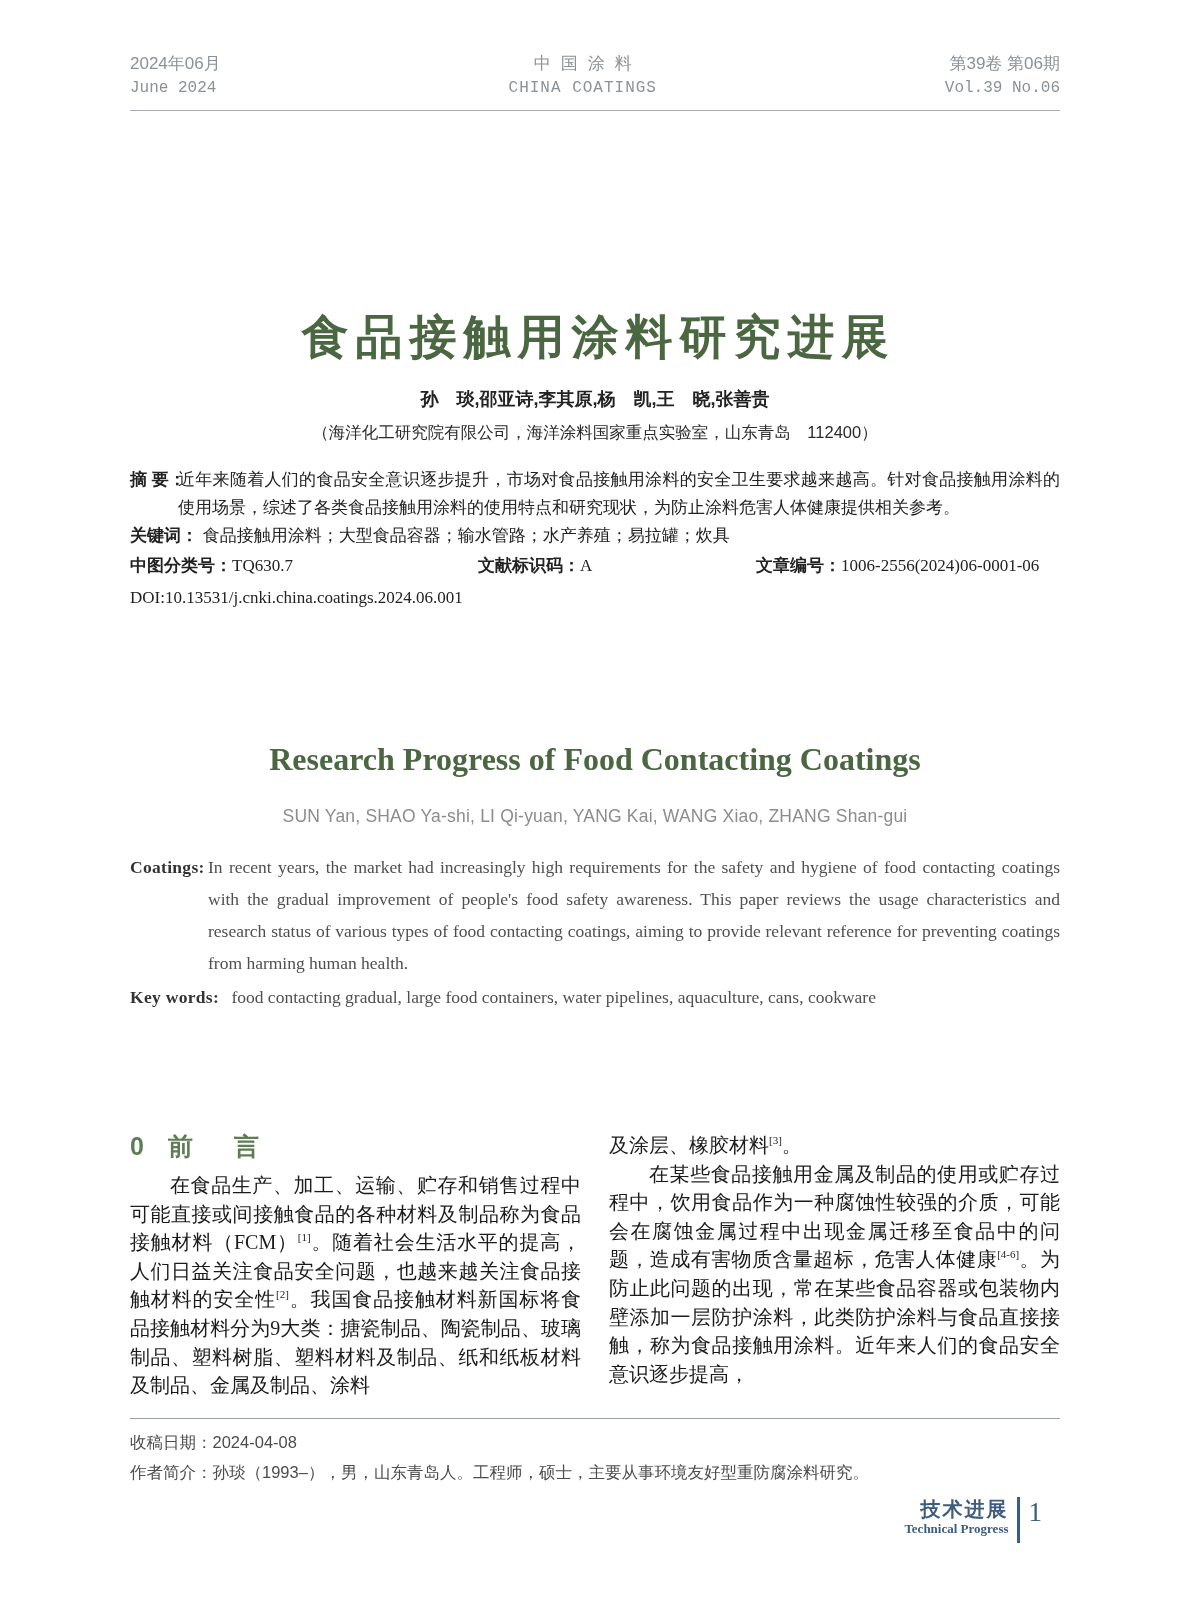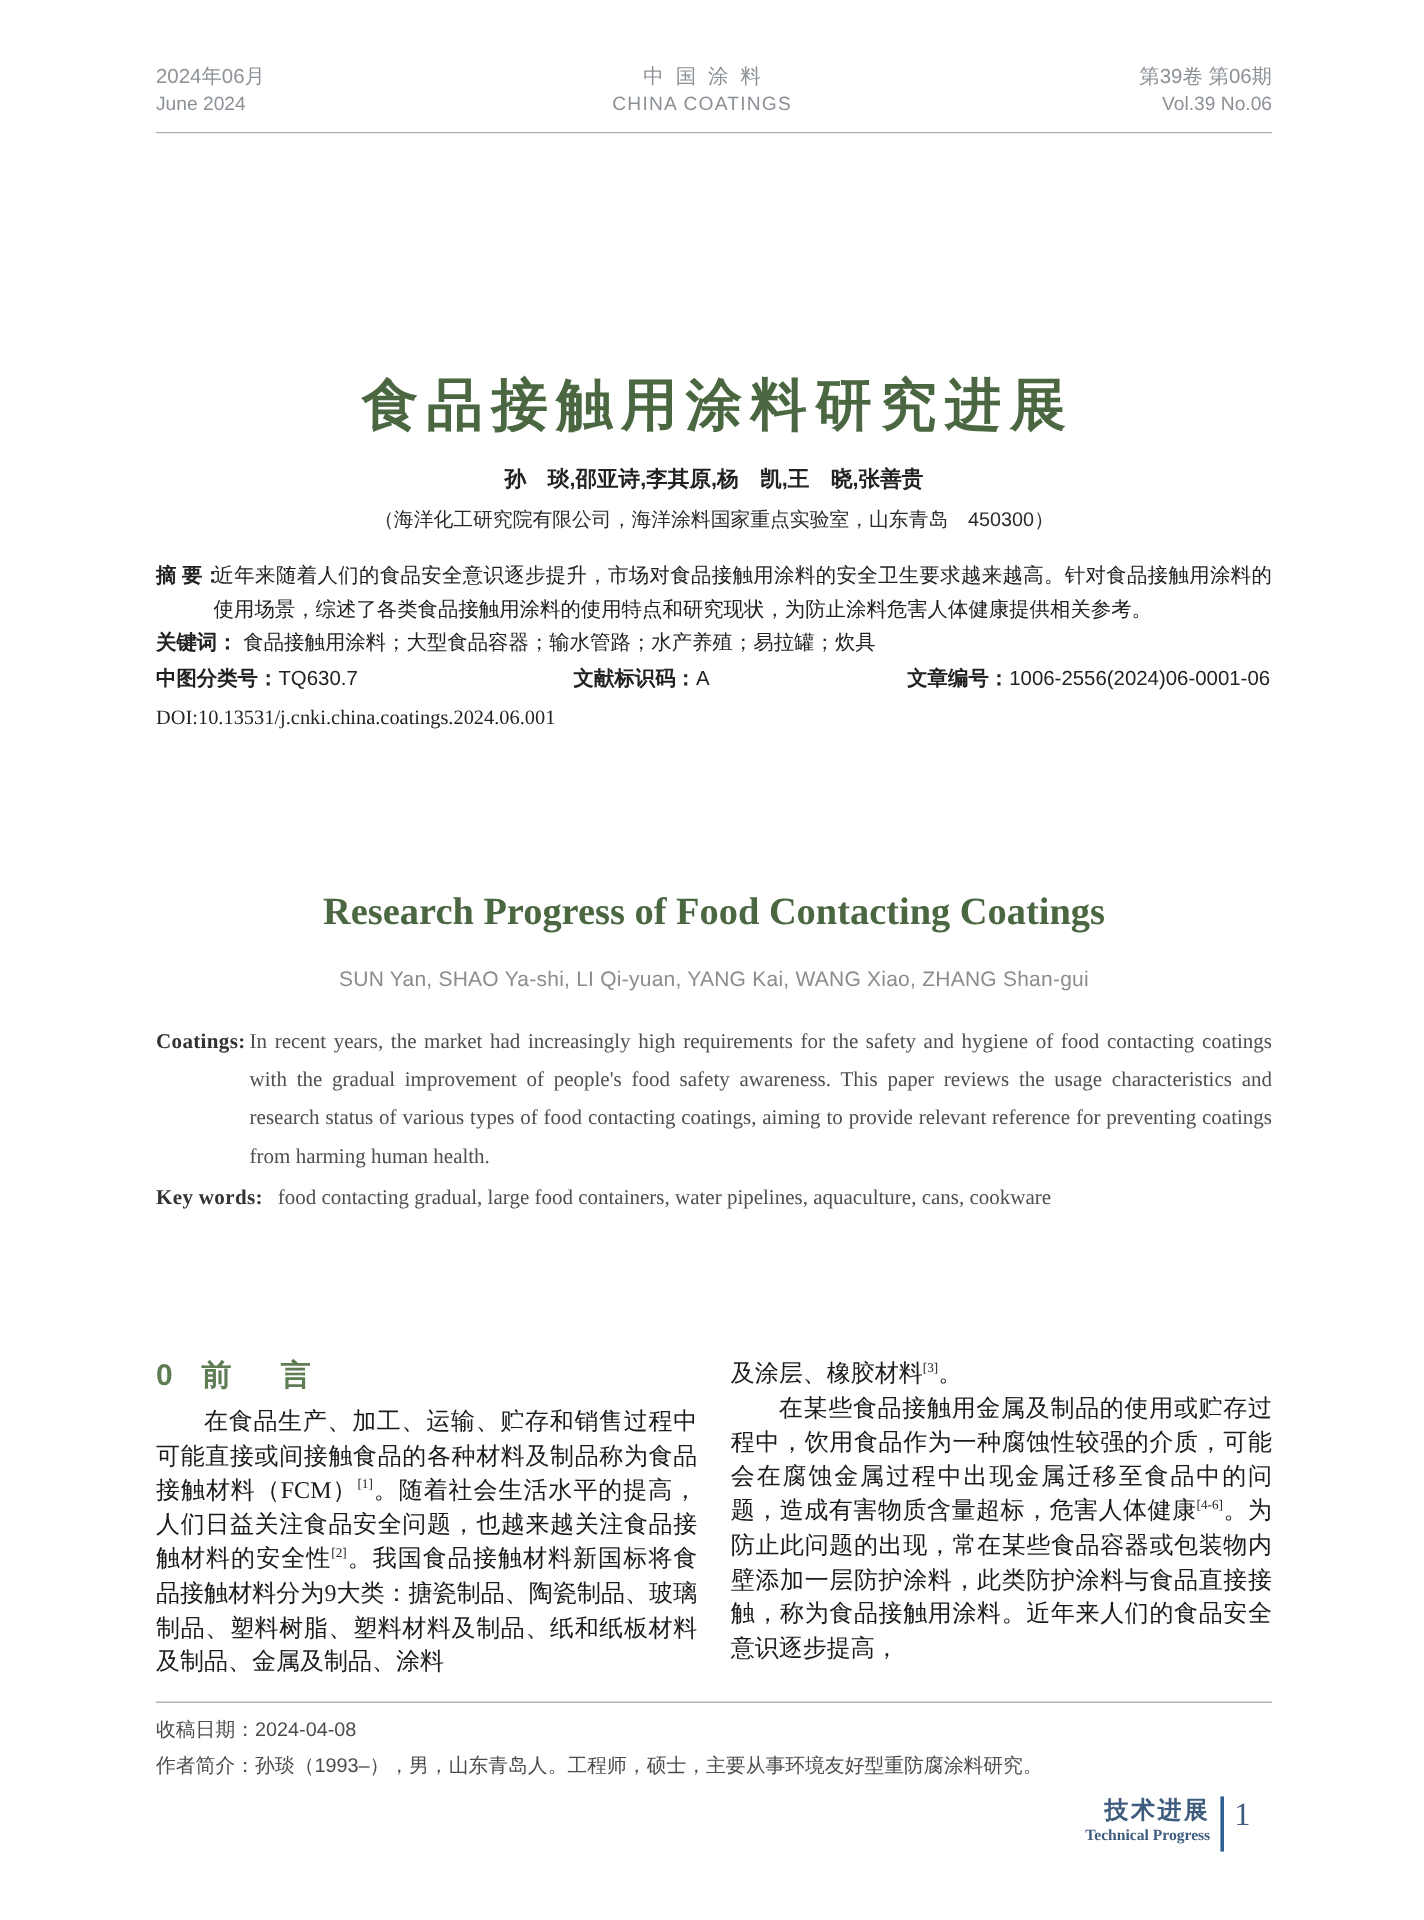--- a/index.html
+++ b/index.html
@@ -20,21 +20,21 @@
     display: flex; justify-content: space-between; align-items: flex-start;
     color: #8b9197;
     padding-bottom: 10px;
     border-bottom: 1.5px solid #a9adb2;
   }
   .mh-cell { line-height: 24px; }
   .mh-left { text-align: left; }
   .mh-center { text-align: center; }
   .mh-right { text-align: right; }
   .mh-zh { font-size: 17px; }
-  .mh-en { font-size: 16px; }
+  .mh-en { font-size: 16px; font-family: Liberation Mono, monospace; }
   .mh-center .mh-zh { letter-spacing: 10px; margin-right: -10px; }
   .mh-center .mh-en { letter-spacing: 1px; }
   
   .title-zh {
     margin-top: 200px;
     text-align: center;
     font-size: 47px; font-weight: bold;
     letter-spacing: 7px; margin-right: -7px;
     color: #4a6741;
     line-height: 52px;
@@ -53,21 +53,21 @@
     text-align: justify; color: #222;
   }
   .abstract-zh { margin-top: 22px; }
   .hang-zh .label { position: absolute; left: 0; top: 0; font-weight: bold; white-space: nowrap; }
   .keywords-zh { margin-top: 0; }
   .keywords-zh .label { position: static; }
   .keywords-zh { padding-left: 0; }
   .meta-row {
     margin-top: 2px;
     display: grid; grid-template-columns: 348px 278px auto;
-    font-size: 17px; line-height: 28px; color: #222;
+    font-size: 17px; line-height: 28px; color: #222; font-family: Liberation Serif, serif;
   }
   .meta-row b { font-weight: bold; }
   .doi {
     margin-top: 4px;
     font-family: "Liberation Serif", serif;
     font-size: 17px; color: #222; line-height: 28px;
   }
   
   .title-en {
     margin-top: 128px; text-align: center;
@@ -151,21 +151,21 @@
     <div class="mh-cell mh-right">
       <div class="mh-zh">第39卷 第06期</div>
       <div class="mh-en">Vol.39 No.06</div>
     </div>
   </header>
 
   <h1 class="title-zh">食品接触用涂料研究进展</h1>
 
   <div class="authors-zh">孙　琰,邵亚诗,李其原,杨　凯,王　晓,张善贵</div>
 
-  <div class="affil-zh">（海洋化工研究院有限公司，海洋涂料国家重点实验室，山东青岛　450300）</div>
+  <div class="affil-zh">（海洋化工研究院有限公司，海洋涂料国家重点实验室，山东青岛　112400）</div>
 
   <div class="hang-zh abstract-zh">
     <span class="label">摘 要：</span>
     <span>近年来随着人们的食品安全意识逐步提升，市场对食品接触用涂料的安全卫生要求越来越高。针对食品接触用涂料的使用场景，综述了各类食品接触用涂料的使用特点和研究现状，为防止涂料危害人体健康提供相关参考。</span>
   </div>
 
   <div class="hang-zh keywords-zh">
     <span class="label">关键词：</span>
     <span>食品接触用涂料；大型食品容器；输水管路；水产养殖；易拉罐；炊具</span>
   </div>

